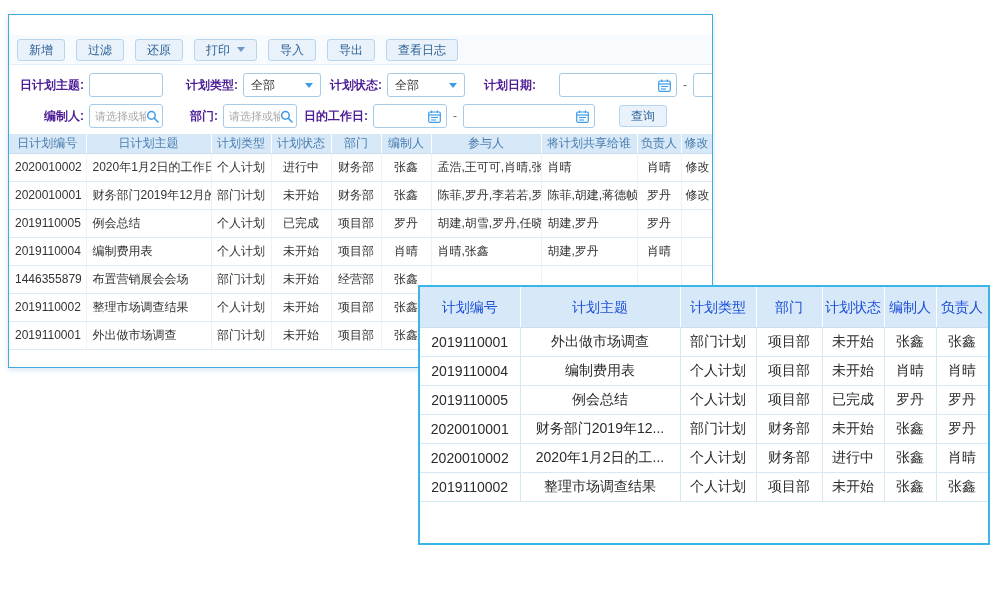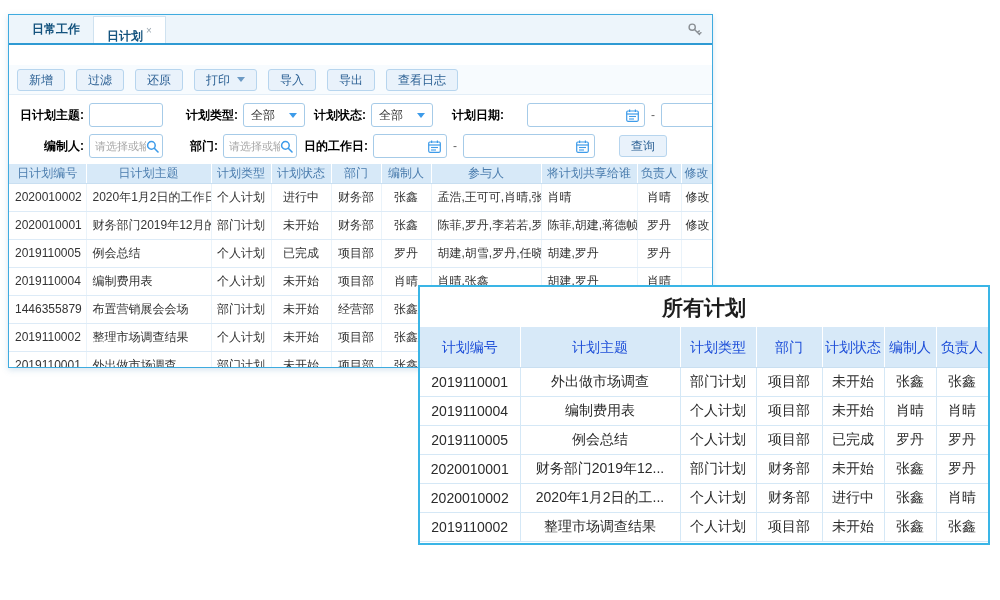--- a/index.html
+++ b/index.html
@@ -15,25 +15,25 @@
   .tab .close { color:#9aa7b1; font-size:10px; margin-left:3px; font-weight:normal; vertical-align:6px; }
   .key-btn { position:absolute; right:9px; top:7px; width:16px; height:16px; cursor:pointer; }
 
   .toolbar { height:30px; background:#f7fbfe; display:flex; align-items:center; gap:11px; padding:0 8px; border-bottom:1px solid #e3eef7;margin-top:20px; }
   .tbtn { background:#e9f2fb; border:1px solid #b7d5ee; color:#2a5f93; font-size:12px; height:22px; line-height:20px;
           padding:0 11px; border-radius:3px; cursor:pointer; display:flex; align-items:center; white-space:nowrap; }
   .caret { width:0; height:0; border-left:4px solid transparent; border-right:4px solid transparent; border-top:5px solid #6b99c4; margin-left:7px; }
 
   .filters { padding:7px 0 0 8px; font-size:12px; color:#333; }
   .frow { display:flex; align-items:center; height:26px; margin-bottom:5px; white-space:nowrap; }
-  .flabel { font-weight:bold; color:#000000; text-align:right; padding-right:5px; flex:none; }
+  .flabel { font-weight:bold; color:#4c1d95; text-align:right; padding-right:5px; flex:none; }
   .w72{width:72px}.w60{width:60px}.w66{width:66px}.w76{width:76px}
   .ctrl { height:24px; border:1px solid #a6cbe8; border-radius:3px; background:#fff; display:flex; align-items:center; flex:none; }
   .inputbox { width:74px; }
-  .selectbox { width:62px; justify-content:space-between; padding:0 7px; color:#333; cursor:pointer; }
+  .selectbox { width:78px; justify-content:space-between; padding:0 7px; color:#333; cursor:pointer; }
   .sel-caret { width:0; height:0; border-left:4px solid transparent; border-right:4px solid transparent; border-top:5px solid #3d9be9; }
   .pickerbox { width:74px; justify-content:space-between; padding:0 3px 0 5px; cursor:pointer; overflow:hidden; }
   .pickerbox .ph { color:#a6a6a6; font-size:11px; overflow:hidden; white-space:nowrap; }
   .datebox { justify-content:flex-end; padding:0 5px; cursor:pointer; }
   .d118{width:118px}.d74{width:74px}.d132{width:132px}
   .rsep { width:16px; text-align:center; color:#666; flex:none; }
   .ml18{margin-left:18px}
   .search-btn { margin-left:24px;align-items:flex-end; }
 
   table { border-collapse:collapse; table-layout:fixed; }
@@ -53,34 +53,20 @@
   .p2grid th { background:#d7e9f8; color:#1d4ed8; font-weight:normal; height:40px; text-align:center;
                border-right:1px solid #fff; border-bottom:1px solid #c9dff1; line-height:16px; padding:0 2px; }
   .p2grid td { height:29px; border-right:1px solid #d5e8f6; border-bottom:1px solid #d5e8f6; text-align:center;
                color:#2b2b2b; overflow:hidden; white-space:nowrap; padding:0 3px; }
 </style>
 </head>
 <body>
 
 <div class="panel1">
 
-  <div class="tabbar">
-    <div class="tab">
-      <span>日常工作</span>
-    </div>
-    <div class="tab active">
-      <span>日计划</span><span class="close">×</span>
-    </div>
-    <div class="key-btn">
-      <svg width="16" height="16" viewBox="0 0 16 16">
-          <circle cx="5.2" cy="5.2" r="3.1" fill="none" stroke="#8a8f94" stroke-width="1.4"></circle>
-          <path d="M7.5 7.5 L12.6 12.6 M10.3 10.3 l2.1 -1.4 M12 12 l2 -1.3" fill="none" stroke="#8a8f94" stroke-width="1.4" stroke-linecap="round"></path>
-        </svg>
-    </div>
-  </div>
 
   <div class="toolbar">
     <div class="tbtn">
         <span>新增</span>
       </div>
     <div class="tbtn">
         <span>过滤</span>
       </div>
     <div class="tbtn">
         <span>还原</span>
@@ -284,21 +270,20 @@
         <td class="l"></td>
         <td class="l"></td>
         <td></td>
         <td></td>
       </tr>
     </tbody>
   </table>
 </div>
 
 <div class="panel2">
-  <div class="p2title">所有计划</div>
   <table class="p2grid">
     <colgroup>
         <col style="width:100px">
         <col style="width:160px">
         <col style="width:76px">
         <col style="width:66px">
         <col style="width:62px">
         <col style="width:52px">
         <col style="width:52px">
       </colgroup>

